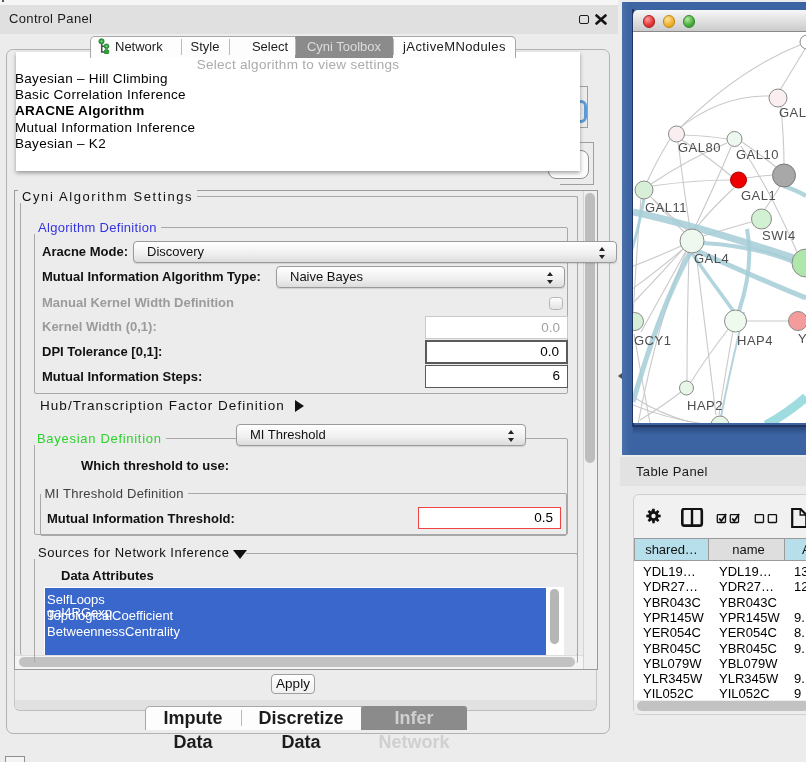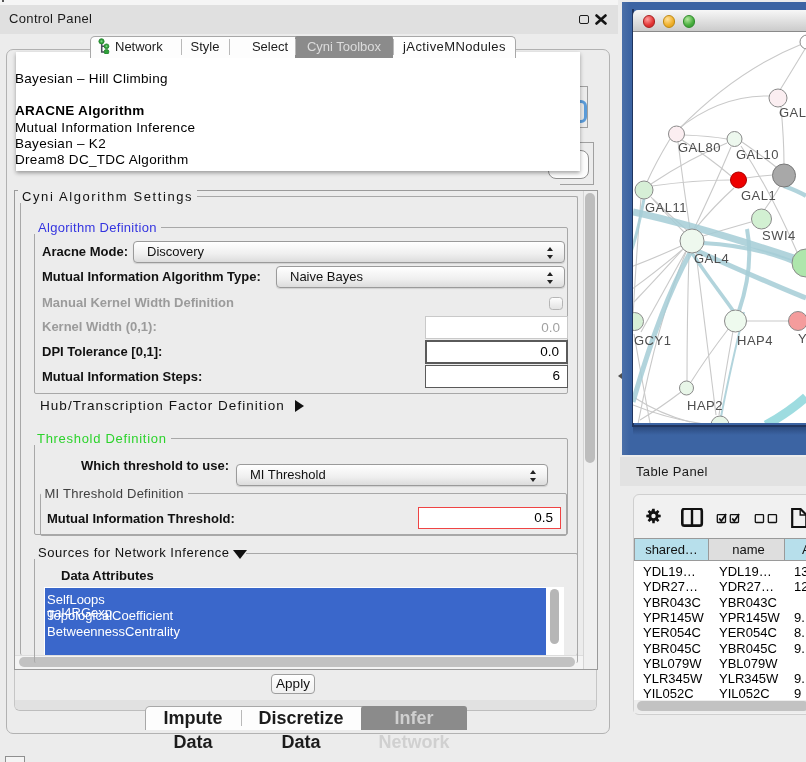--- a/index.html
+++ b/index.html
@@ -121,39 +121,39 @@
 <div class="abs" id="htrack"></div>
 <div class="abs" id="hthumb"></div>
 
 <div class="group" style="left:20px;top:196px;width:558px;height:459px;border-bottom:none;"></div>
 <div class="gtitle" style="left:18px;top:190px;letter-spacing:1.6px;">Cyni Algorithm Settings</div>
 
 <div class="group" style="left:34px;top:227px;width:534px;height:167px;"></div>
 <div class="gtitle" style="left:34px;top:221px;color:#3434e0;letter-spacing:0.3px;">Algorithm Definition</div>
 
 <div class="lbl b" style="left:42px;top:244px;font-weight:bold;">Aracne Mode:</div>
-<div class="combo" style="left:133px;top:241px;width:432px;">Discovery<span class="carets"></span></div>
+<div class="combo" style="left:133px;top:241px;width:484px;">Discovery<span class="carets"></span></div>
 <div class="lbl" style="left:42px;top:269px;font-weight:bold;">Mutual Information Algorithm Type:</div>
 <div class="combo" style="left:276px;top:266px;width:289px;">Naive Bayes<span class="carets"></span></div>
 <div class="lbl gray" style="left:42px;top:295px;font-weight:bold;">Manual Kernel Width Definition</div>
 <div class="abs" style="left:549px;top:297px;width:14px;height:13px;border:1px solid #b5b5b5;border-radius:3.5px;background:linear-gradient(#fdfdfd,#e3e3e3);"></div>
 <div class="lbl gray" style="left:42px;top:319px;font-weight:bold;">Kernel Width (0,1):</div>
 <div class="fld" style="left:425px;top:316px;width:143px;height:23px;border:1px solid #c9c9c9;color:#a2a2a2;line-height:21px;">0.0</div>
 <div class="lbl" style="left:42px;top:344px;font-weight:bold;">DPI Tolerance [0,1]:</div>
 <div class="fld" style="left:425px;top:340px;width:143px;height:24px;border:2px solid #5a5a5a;color:#000;line-height:20px;">0.0</div>
 <div class="lbl" style="left:42px;top:369px;font-weight:bold;">Mutual Information Steps:</div>
 <div class="fld" style="left:425px;top:365px;width:143px;height:23px;border:1.5px solid #5a5a5a;color:#000;line-height:20px;">6</div>
 
 <div class="lbl" style="left:40px;top:398px;font-size:13.5px;letter-spacing:1.05px;">Hub/Transcription Factor Definition</div>
 <div class="abs" style="left:295px;top:400px;width:0;height:0;border-top:6px solid transparent;border-bottom:6px solid transparent;border-left:9px solid #111;"></div>
 
 <div class="group" style="left:34px;top:438px;width:534px;height:97px;"></div>
-<div class="gtitle" style="left:33px;top:432px;color:#2cd32c;letter-spacing:0.7px;">Threshold Definition</div>
+<div class="gtitle" style="left:33px;top:432px;color:#2cd32c;letter-spacing:0.7px;">Bayesian Definition</div>
 <div class="lbl" style="left:81px;top:458px;font-weight:bold;">Which threshold to use:</div>
-<div class="combo" style="left:236px;top:464px;width:312px;">MI Threshold<span class="carets"></span></div>
+<div class="combo" style="left:236px;top:424px;width:290px;">MI Threshold<span class="carets"></span></div>
 <div class="group" style="left:40px;top:493px;width:527px;height:43px;"></div>
 <div class="gtitle" style="left:40.5px;top:487px;color:#404040;letter-spacing:0.25px;">MI Threshold Definition</div>
 <div class="lbl" style="left:47px;top:511px;font-weight:bold;">Mutual Information Threshold:</div>
 <div class="fld" style="left:418px;top:507px;width:143px;height:22px;border:1px solid #ef4444;color:#000;line-height:20px;">0.5</div>
 
 <div class="group" style="left:34px;top:553px;width:544px;height:110px;border-bottom:none;"></div>
 <div class="gtitle" style="left:34px;top:546px;letter-spacing:0.55px;">Sources for Network Inference&nbsp;&nbsp;&nbsp;</div>
 <div class="abs" style="left:233px;top:550px;width:0;height:0;border-left:7px solid transparent;border-right:7px solid transparent;border-top:9px solid #111;"></div>
 <div class="lbl" style="left:34px;top:568px;font-weight:bold;padding-left:27px;">Data Attributes</div>
 
@@ -167,25 +167,26 @@
 <div class="abs" id="listvthumb"></div>
 
 <div class="abs" id="applybtn">Apply</div>
 <div class="abs" id="btabbar"></div>
 <div class="btabsep" style="left:241px;"></div>
 <div class="btab" style="left:145px;width:96px;">Impute Data</div>
 <div class="btab" style="left:241px;width:120px;">Discretize Data</div>
 <div class="btab dark" style="left:361px;width:106px;color:#d0d0d0;">Infer Network</div>
 
 <div class="abs" id="dropdown">
+  <div class="hint" style="top:4.5px;">Select algorithm to view settings</div>
   <div class="ditem" style="top:19px;">Bayesian – Hill Climbing</div>
+  <div class="ditem" style="top:35px;">Basic Correlation Inference</div>
   <div class="ditem" style="top:51px;font-weight:bold;">ARACNE Algorithm</div>
   <div class="ditem" style="top:67.5px;">Mutual Information Inference</div>
   <div class="ditem" style="top:83.5px;">Bayesian – K2</div>
-  <div class="ditem" style="top:99.5px;">Dream8 DC_TDC Algorithm</div>
 </div>
 
 <div class="abs" id="macwin">
     <div class="inedge"></div>
     <div class="botedge"></div>
     <div class="shade"></div>
   </div>
 <div class="abs" id="mactitle"></div>
 <div class="light" style="left:643px;background:radial-gradient(circle at 35% 30%,#ff9d9d,#e23434 60%,#c42424);border:1px solid #a82020;"></div>
 <div class="light" style="left:663px;background:radial-gradient(circle at 35% 30%,#ffe09a,#efaf2a 60%,#d89a18);border:1px solid #bf8a12;"></div>

